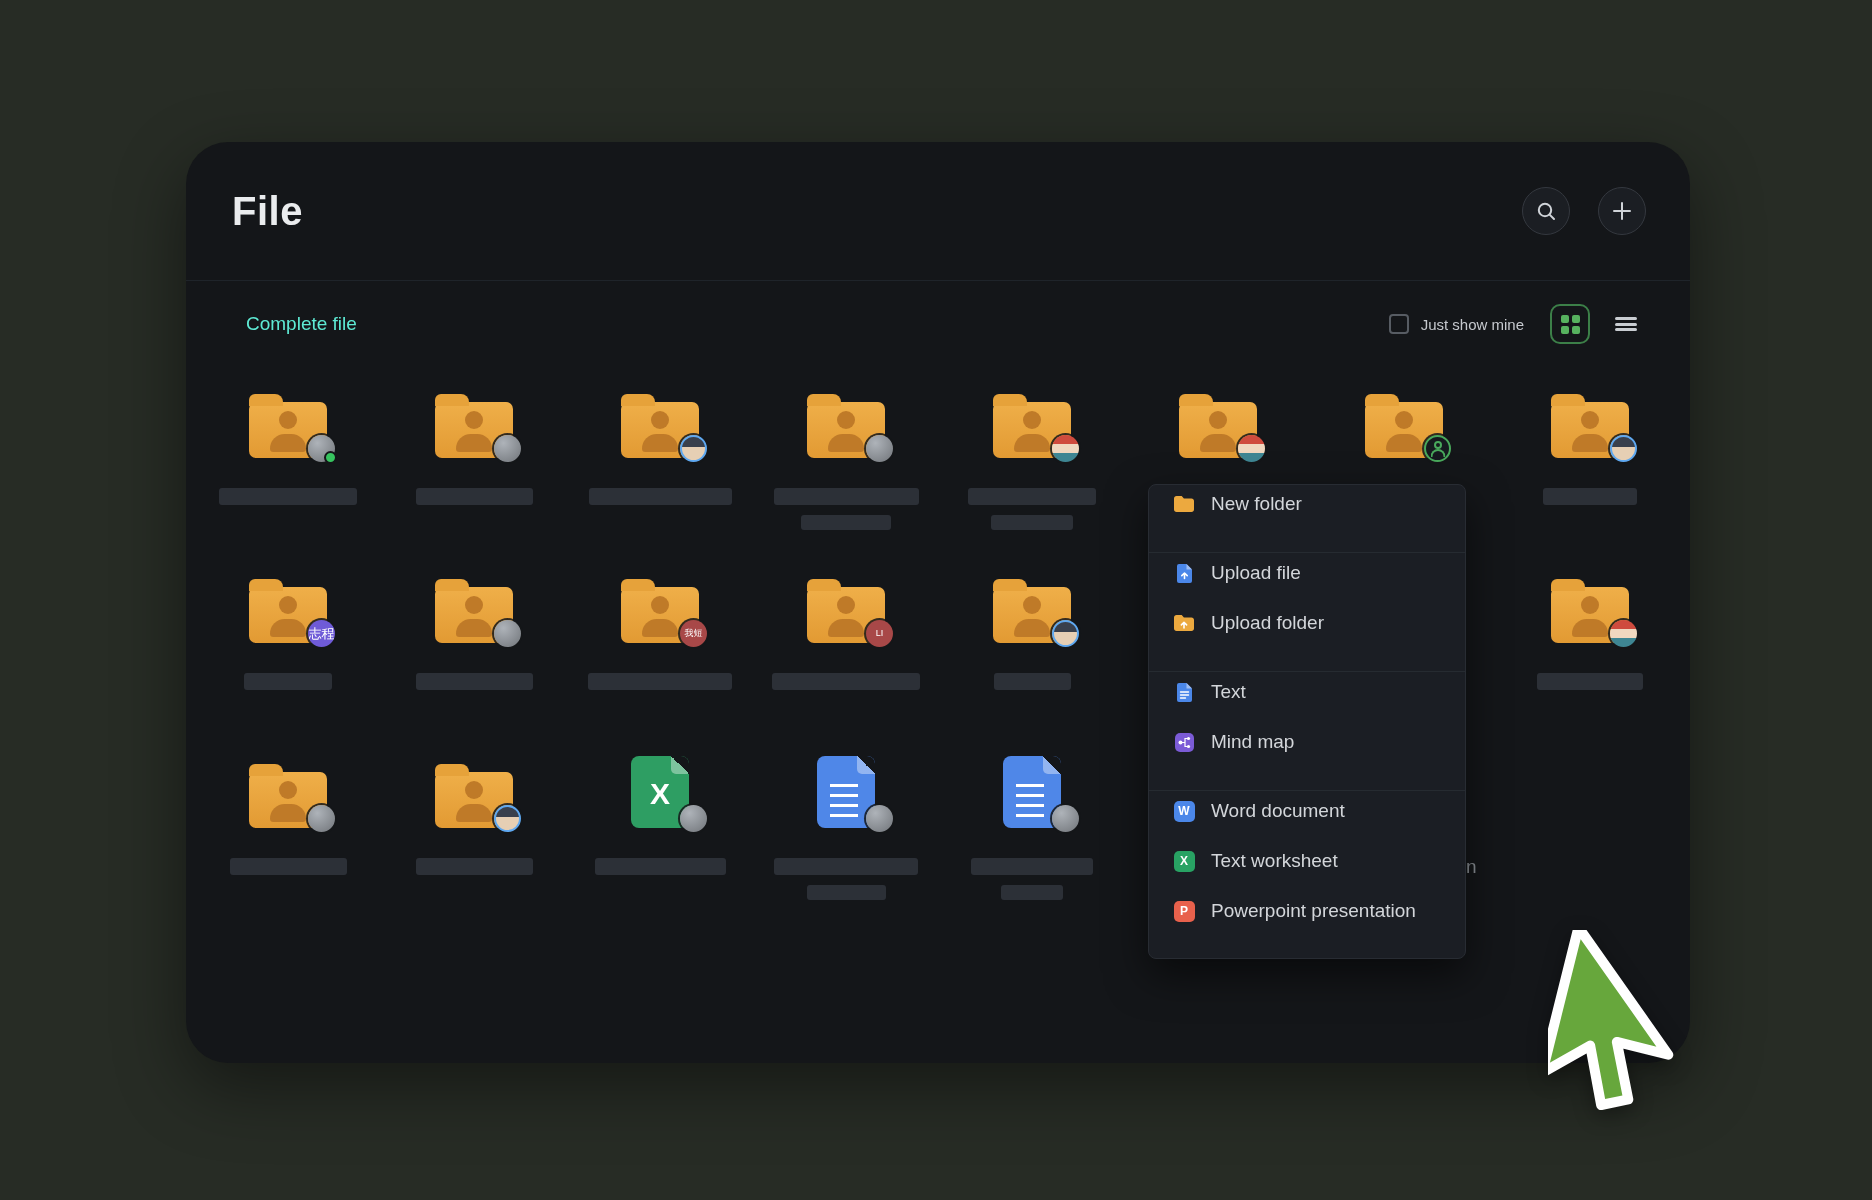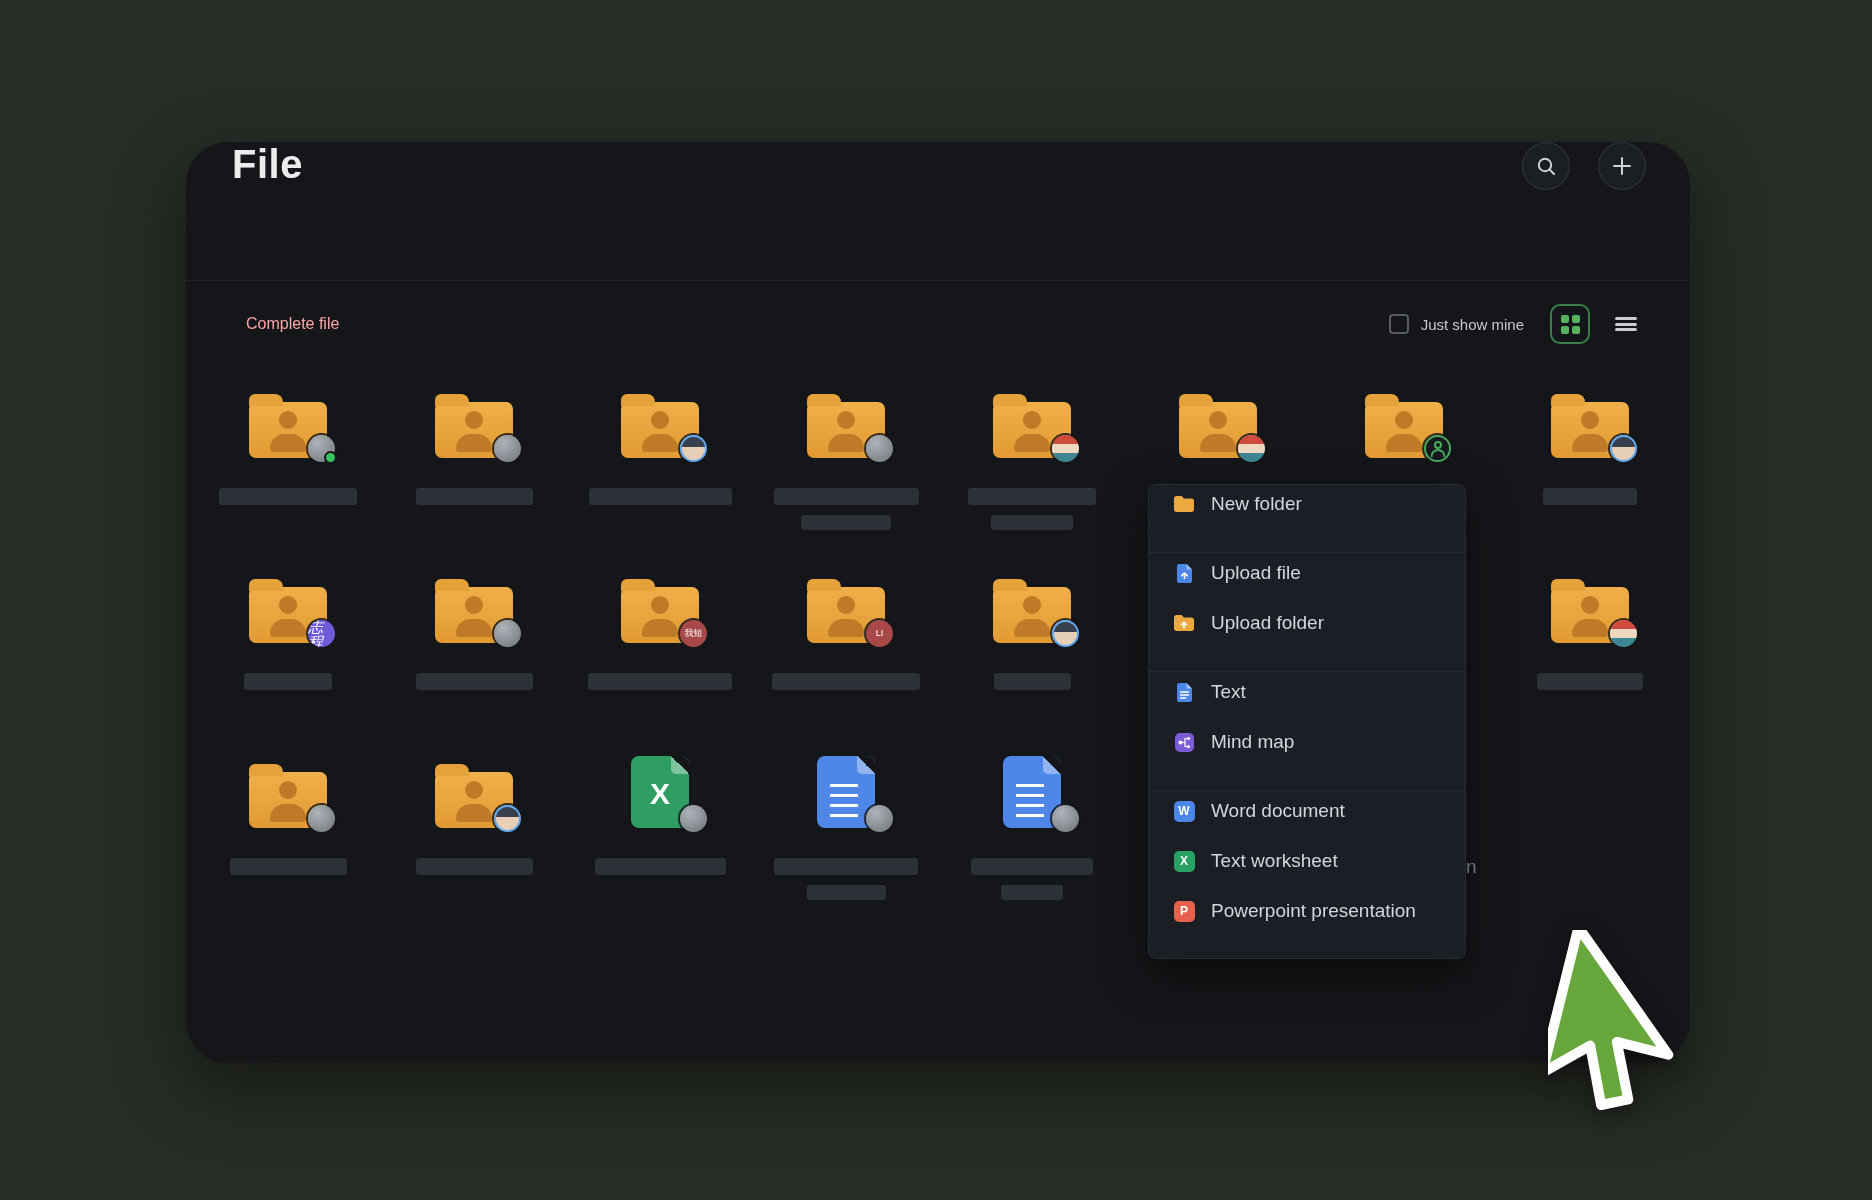--- a/index.html
+++ b/index.html
@@ -7,35 +7,35 @@
     width:1872px;height:1200px;position:relative;overflow:hidden;
     background:#272c25;
     font-family:"Liberation Sans",sans-serif;
   }
   
   .card{
     position:absolute;left:186px;top:142px;width:1504px;height:921px;
     background:#141619;border-radius:42px;
     box-shadow:0 24px 70px rgba(0,0,0,.45);
   }
-  .card-header{display:flex;height:138px;padding:0 44px 0 46px;}
+  .card-header{display:flex;align-items:center;height:138px;padding:0 44px 0 46px;}
   .title{font-size:40px;font-weight:bold;color:#eaecee;letter-spacing:.5px;}
   .header-actions{margin-left:auto;display:flex;gap:28px;}
   .icon-btn{
     width:46px;height:46px;border-radius:50%;
     border:1px solid #34383f;background:#1b1e23;
     display:flex;align-items:center;justify-content:center;cursor:pointer;
   }
   .plus{position:relative;width:20px;height:20px;}
   .plus::before{content:"";position:absolute;left:9px;top:1px;width:2px;height:18px;background:#cfd3d8;border-radius:1px;}
   .plus::after{content:"";position:absolute;top:9px;left:1px;height:2px;width:18px;background:#cfd3d8;border-radius:1px;}
 
   
   .toolbar{display:flex;align-items:center;height:86px;padding:0 44px 0 60px;border-top:1px solid #1f242a;}
-  .section-label{font-size:16px;color:#fca5a5;}
+  .section-label{font-size:19px;color:#5eead4;}
   .toolbar-right{margin-left:auto;display:flex;align-items:center;gap:26px;}
   .filter-group{display:flex;align-items:center;gap:12px;}
   .checkbox{width:20px;height:20px;border:2px solid #575c63;border-radius:4px;background:transparent;box-sizing:border-box;cursor:pointer;}
   .filter-label{font-size:15px;color:#c6c9ce;}
   .view-group{display:flex;align-items:center;gap:16px;}
   .view-grid-btn{width:40px;height:40px;border-radius:10px;border:2px solid #3c7f48;box-sizing:border-box;display:grid;place-items:center;cursor:pointer;}
   .grid-glyph{display:grid;grid-template-columns:8px 8px;grid-template-rows:8px 8px;gap:3px;}
   .grid-glyph span{background:#57b25f;border-radius:2px;}
   .view-list-btn{width:40px;height:40px;display:flex;flex-direction:column;justify-content:center;align-items:center;cursor:pointer;}
   .list-glyph span{display:block;width:22px;height:3px;background:#c9cdd2;border-radius:2px;margin:2.5px 0;}
@@ -63,21 +63,21 @@
     box-sizing:border-box;box-shadow:0 0 0 2px rgba(20,22,25,.85);
     display:flex;align-items:center;justify-content:center;overflow:hidden;}
   .badge.gray{background:radial-gradient(circle at 35% 30%,#aeb3b9,#707479);}
   .badge.gray.dot{overflow:visible;}
   .badge.gray.dot::after{content:"";position:absolute;right:-2px;bottom:-2px;width:9px;height:9px;border-radius:50%;background:#37c45f;border:2px solid #141619;}
   .badge.photo{border:2px solid #5fa8f0;background:linear-gradient(180deg,#39404d 0 45%,#e6cfb4 45%);}
   .badge.cartoon{background:linear-gradient(180deg,#cf4b3e 0 34%,#f0d8c0 34% 66%,#3e8693 66%);}
   .badge.share{background:#161a1f;border:2px solid #49a95c;overflow:visible;}
   .badge.share::before{content:"";position:absolute;top:4px;left:50%;transform:translateX(-50%);width:8px;height:8px;border:2px solid #49a95c;border-radius:50%;box-sizing:border-box;}
   .badge.share::after{content:"";position:absolute;bottom:3px;left:50%;transform:translateX(-50%);width:15px;height:8px;border:2px solid #49a95c;border-bottom:none;border-radius:8px 8px 0 0;box-sizing:border-box;}
-  .badge.purple-text{background:#6f5bd8;color:#fff;font-size:15px;line-height:1;font-style:italic;}
+  .badge.purple-text{background:#6f5bd8;color:#fff;font-size:13px;line-height:1;}
   .badge.red-text{background:#a84848;color:#fff;font-size:9px;line-height:1;}
 
   .bar{height:17px;border-radius:3px;background:#2c3037;margin-top:10px;}
   .icon-wrap + .bar{margin-top:30px;}
   .bar + .bar{height:15px;}
 
   
   .menu{position:absolute;left:962px;top:342px;width:316px;background:#1b1e24;
     border:1px solid #282c33;border-radius:8px;padding:8px 0;
     box-shadow:0 16px 40px rgba(0,0,0,.55);z-index:5;}

